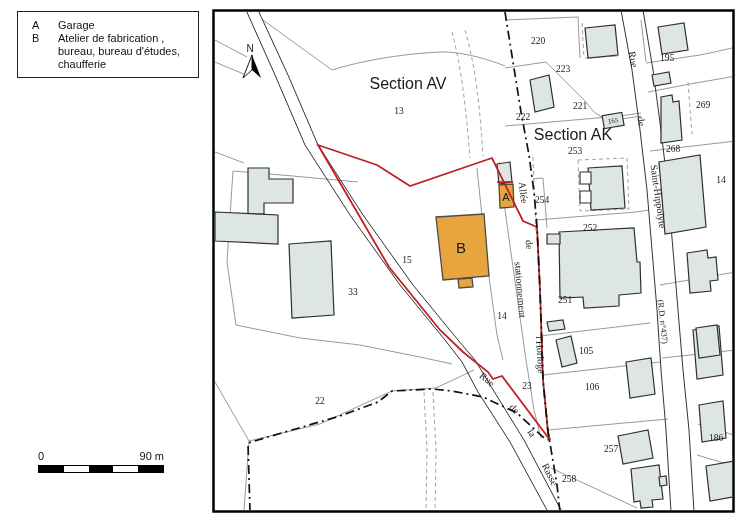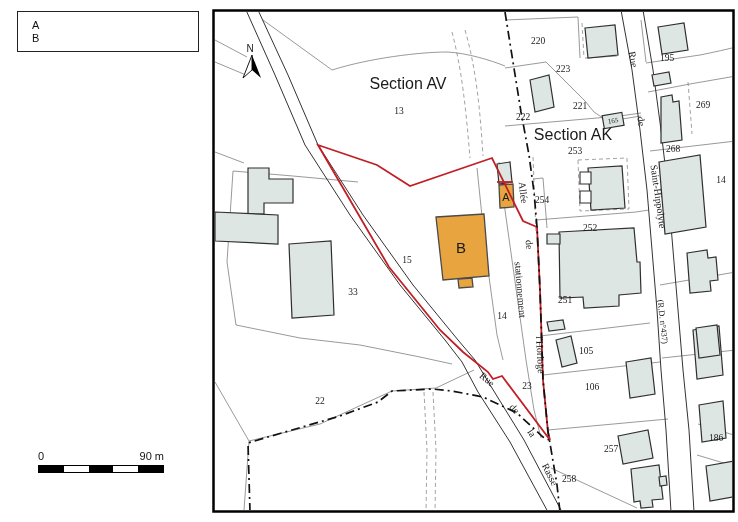--- a/index.html
+++ b/index.html
@@ -46,23 +46,25 @@
   .t-north{font-family:"Liberation Sans",sans-serif;font-size:10px;text-anchor:middle;}
 </style>
 </head>
 <body>
 
 <div class="page">
 
   <div class="legend">
     <div class="legend-row">
       <span>A</span>
+      <span>Garage</span>
     </div>
     <div class="legend-row">
       <span>B</span>
+      <span>Atelier de fabrication , bureau, bureau d'études, chaufferie</span>
     </div>
   </div>
 
   <div class="scalebar">
     <div class="scalebar-labels">
       <span>0</span>
       <span>90 m</span>
     </div>
     <div class="scalebar-bar">
       <span class="sb-dark"></span>

